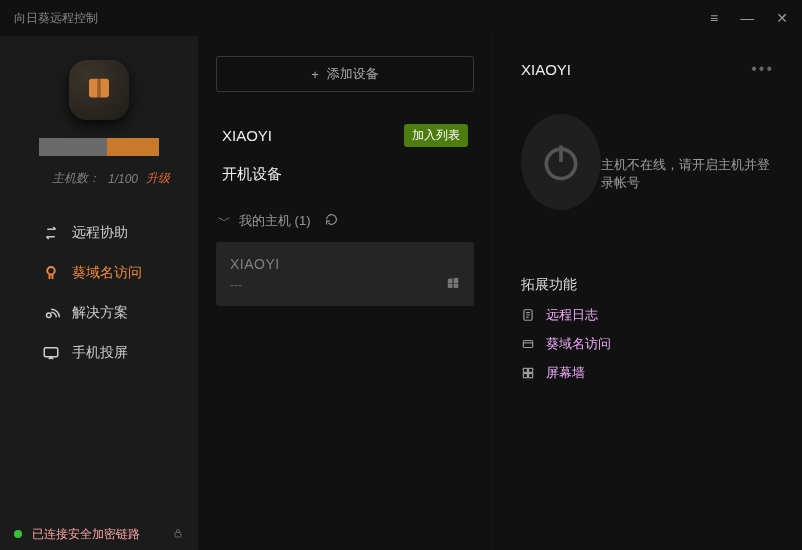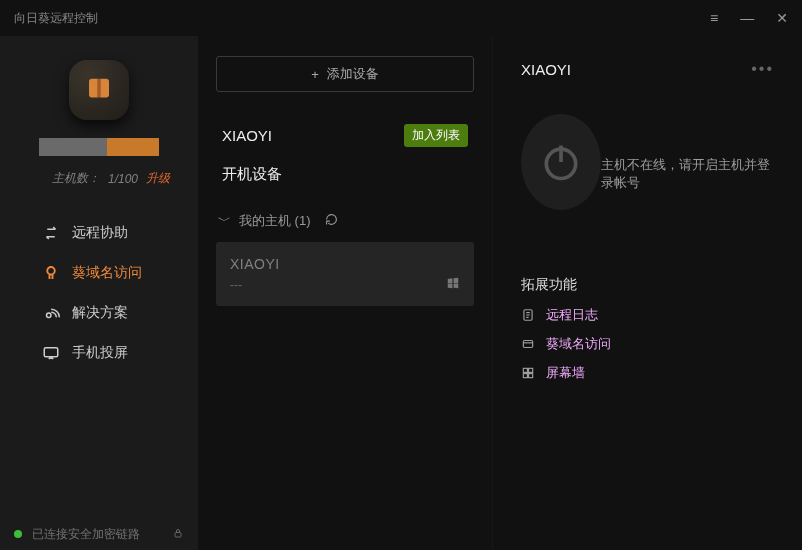--- a/index.html
+++ b/index.html
@@ -97,21 +97,21 @@
 }
 .nav-item.active { color: #ef8a3c; }
 .nav-item .ico { width: 18px; height: 18px; display:flex; align-items:center; justify-content:center; }
 .statusbar {
   margin-top: auto;
   height: 32px;
   display: flex;
   align-items: center;
   padding: 0 14px;
   font-size: 12px;
-  color: #737373;
+  color: #fca5a5;
   gap: 10px;
 }
 .status-dot {
   width: 8px; height: 8px; border-radius: 50%; background: #3bbf3b;
 }
 .lock-ico { margin-left: auto; color: #666; font-size: 12px; }
 .center {
   width: 294px;
   padding: 20px 18px 0 18px;
   display: flex;

